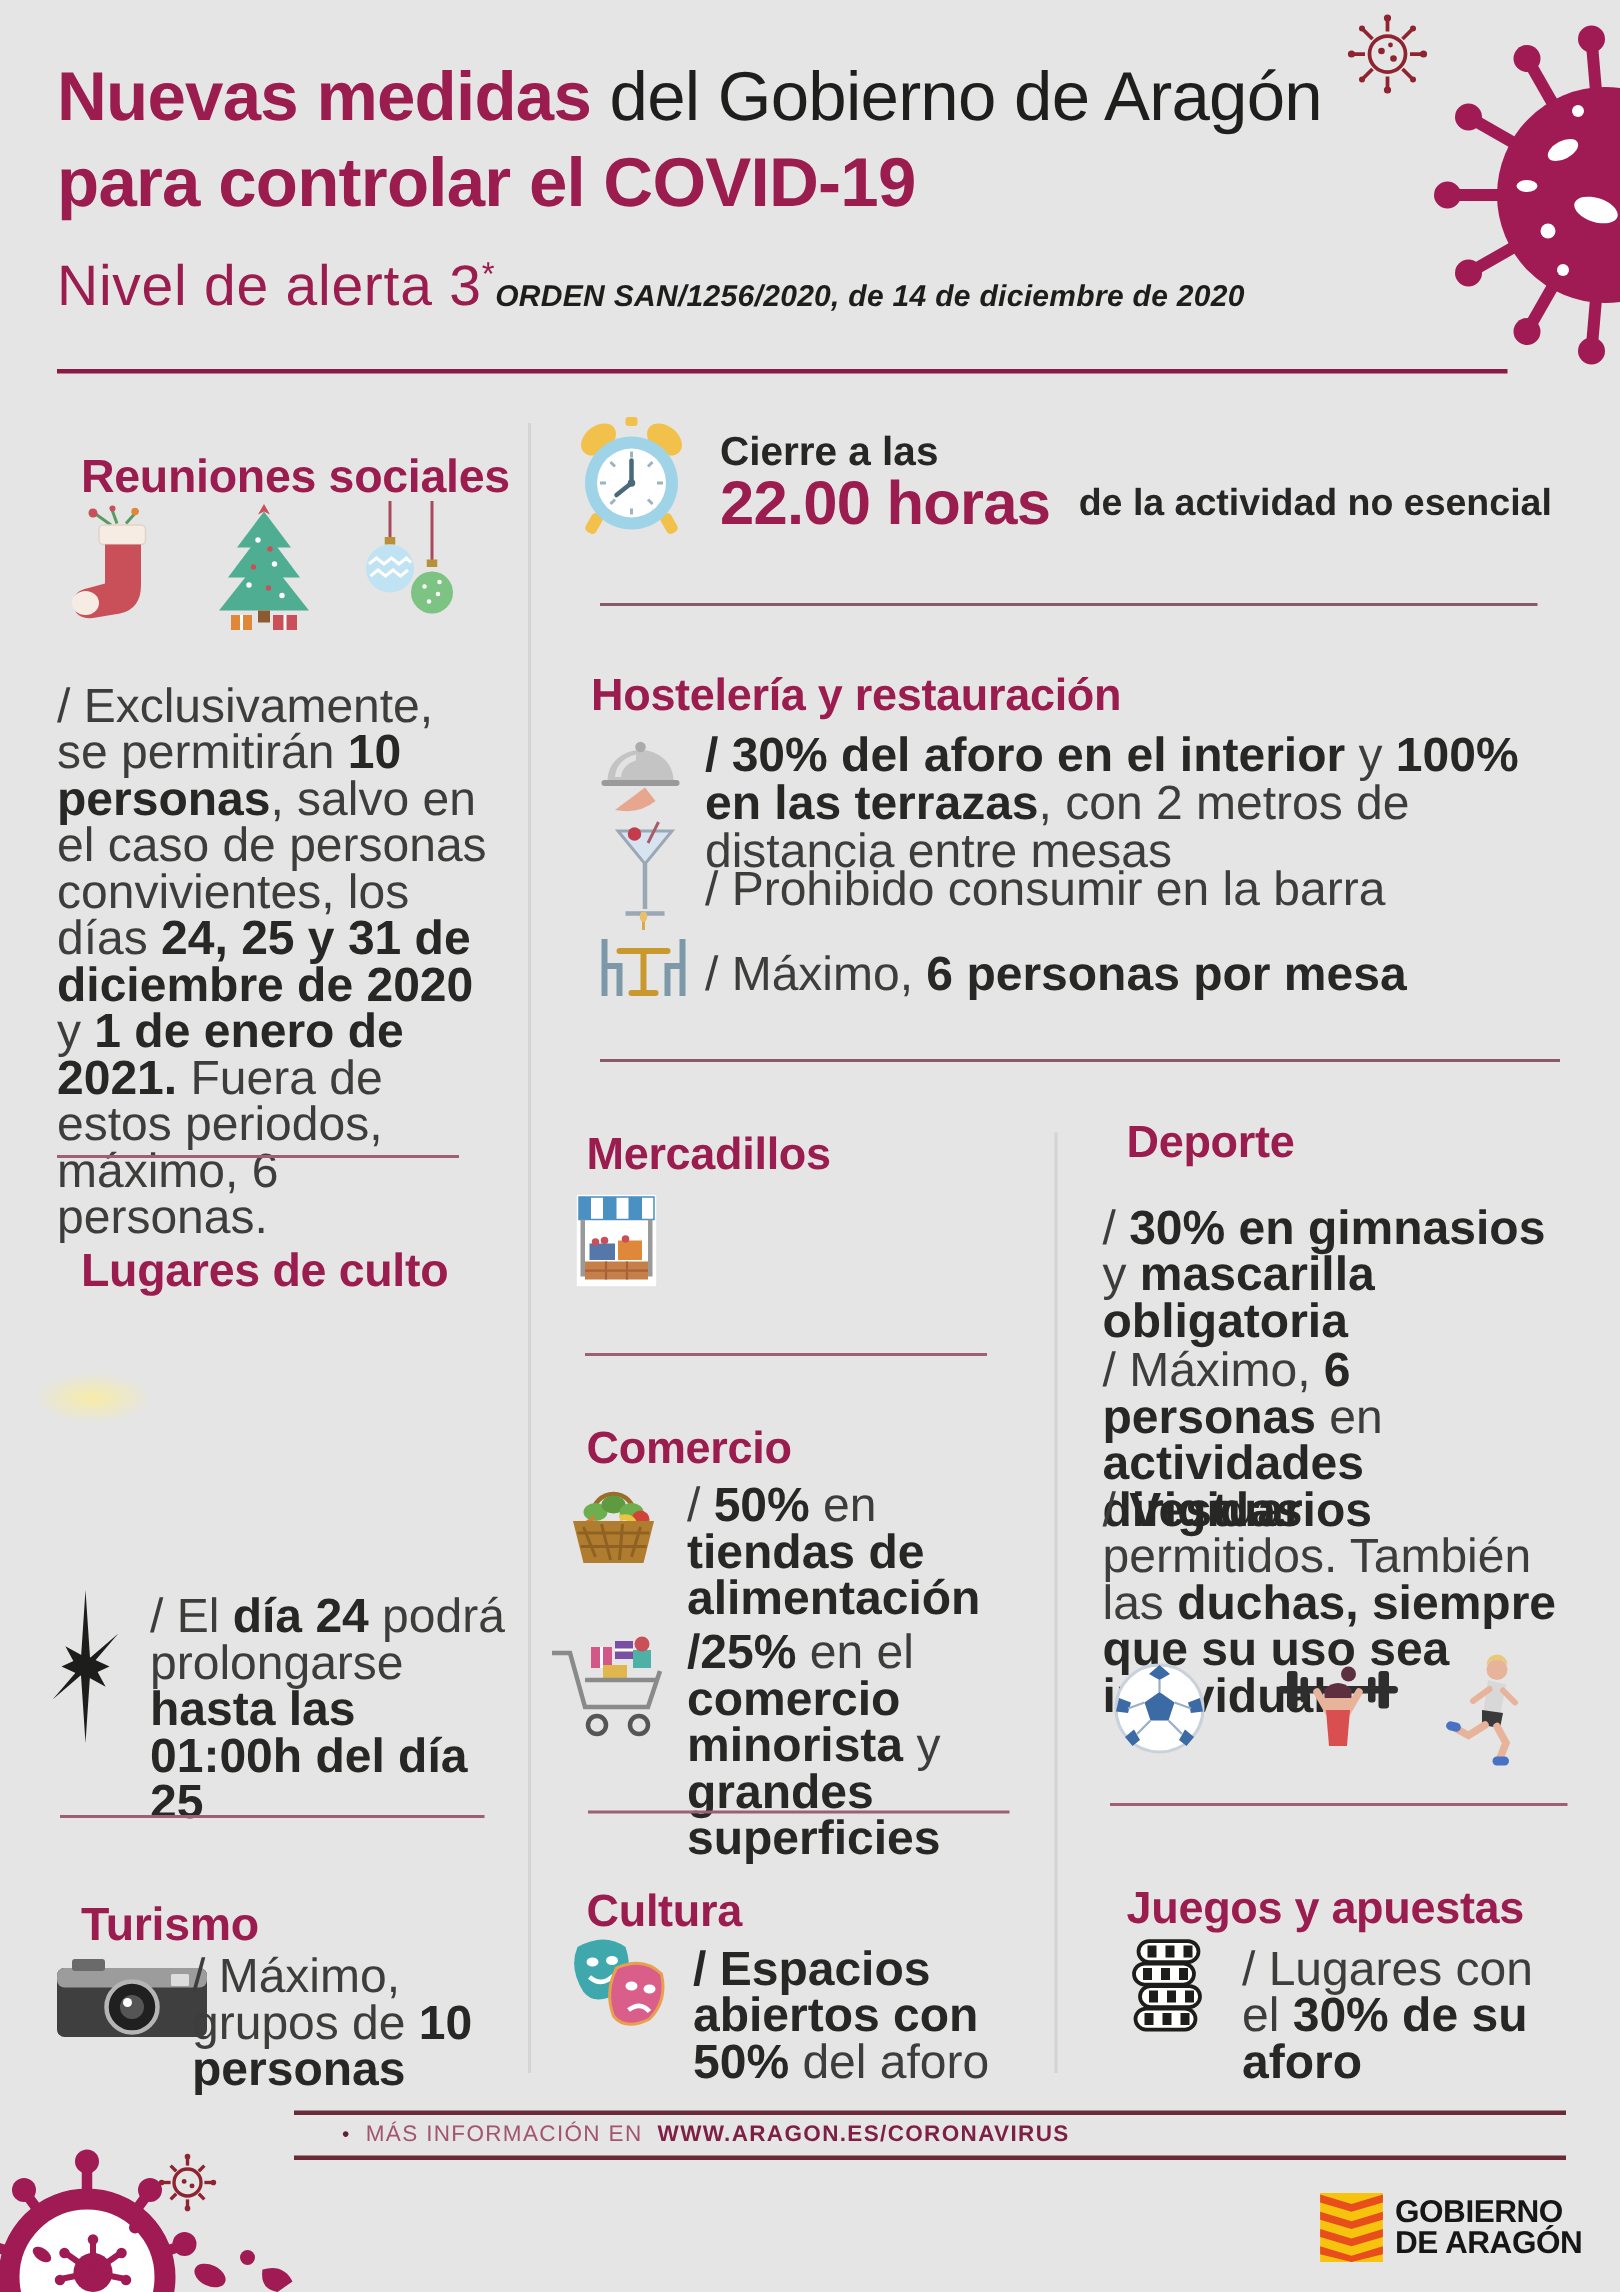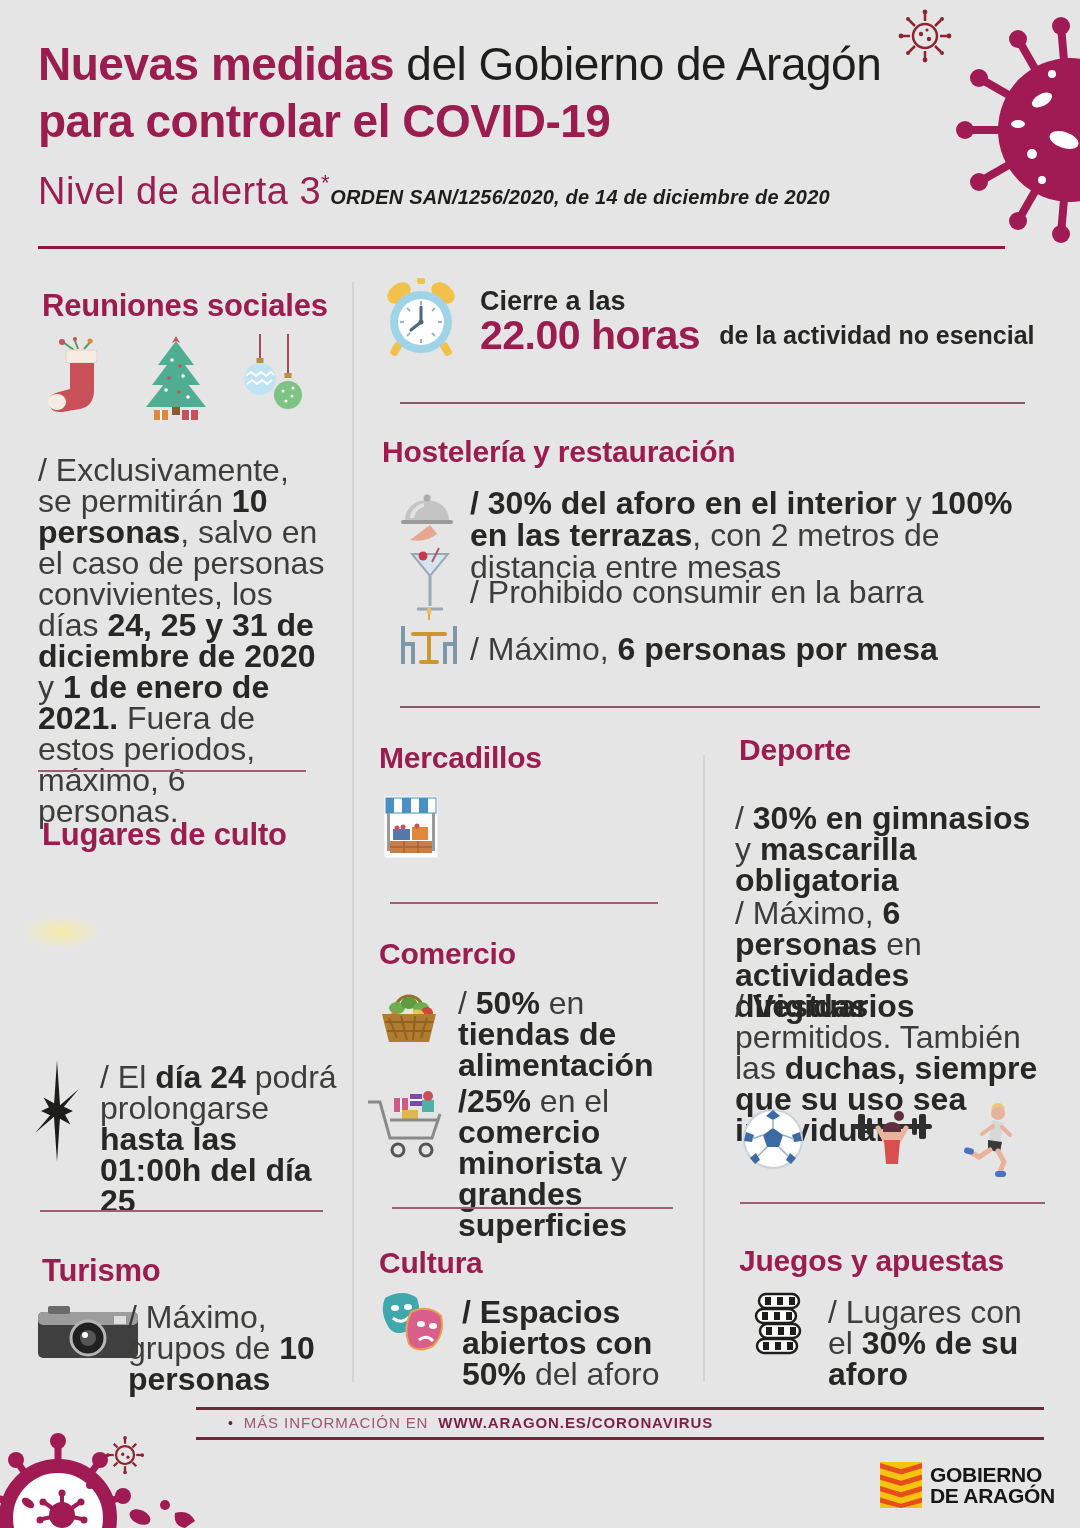--- a/index.html
+++ b/index.html
@@ -7,21 +7,21 @@
         font-family:"Liberation Sans",sans-serif;color:#3d3d3c;}
   .abs{position:absolute;}
   
   .title{left:38px;top:36px;width:880px;font-size:46px;line-height:57px;font-weight:400;
          color:#1e1e1d;letter-spacing:-0.5px;}
   .title .a{font-weight:700;}
   .alert-row{left:38px;top:170px;display:flex;align-items:baseline;}
   .alert{font-size:38px;color:#9b1c4f;font-weight:400;letter-spacing:0.5px;}
   .alert sup{font-size:22px;}
   .order{font-size:20px;font-weight:700;font-style:italic;color:#1d1d1b;letter-spacing:0.2px;}
-  h2{margin:4px;font-size:30px;font-weight:700;color:#9b1c4f;letter-spacing:-0.2px;text-align:center;}
+  h2{margin:16px;font-size:30px;font-weight:700;color:#9b1c4f;letter-spacing:-0.2px;text-align:center;}
   .body{margin:0;font-size:32px;line-height:31px;font-weight:400;color:#3d3d3c;}
   .body .b{font-weight:700;color:#272726;}
   .a{color:#9b1c4f;}
   
   .rule-dark{height:3px;background:#8c1a45;}
   .rule-mid{height:2px;background:#8a5a68;}
   .rule-thin{height:2px;background:#9e5f75;}
   .vdiv{width:2px;background:#d4d4d4;}
   .rule-footer{height:3px;background:#6a2a38;}
   

